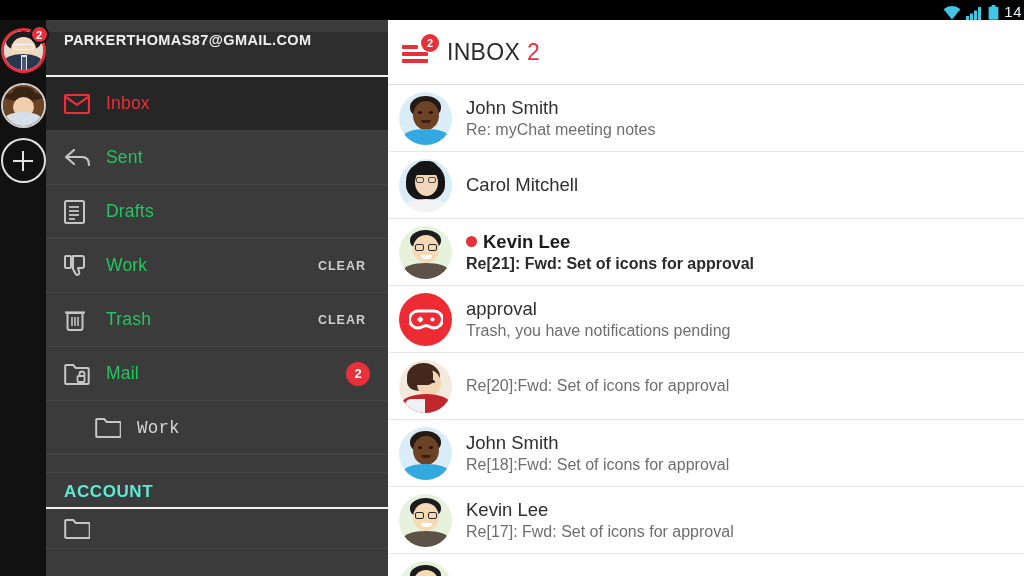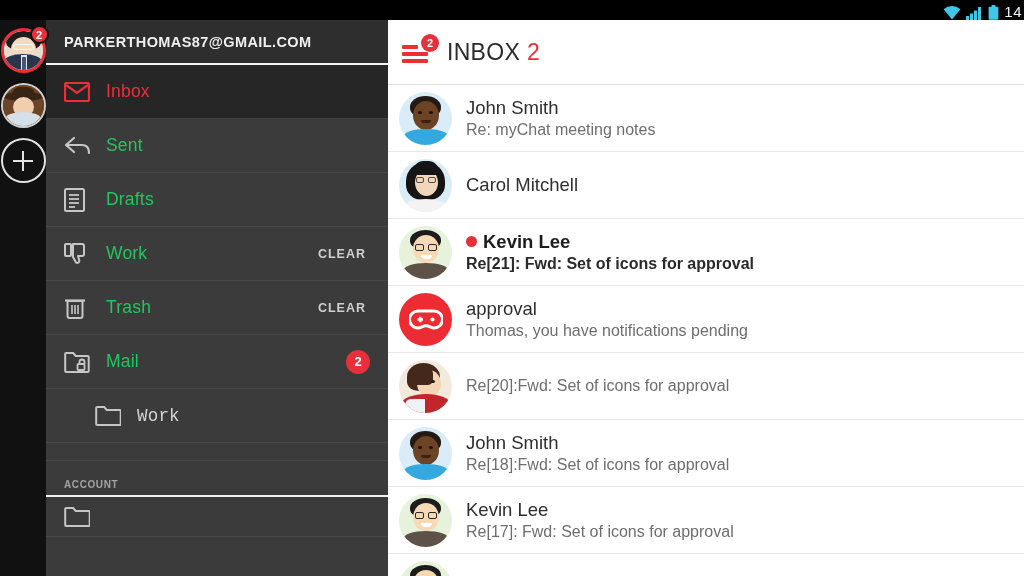--- a/index.html
+++ b/index.html
@@ -41,22 +41,22 @@
     width:45px;height:45px;border-radius:50%;border:2px solid #e3e3e3;
     display:flex;align-items:center;justify-content:center; color:#e3e3e3;
   }
 
   
   .drawer{
     position:absolute; left:46px; top:20px; width:342px; height:556px;
     background:#3b3b3b; z-index:20; overflow:hidden;
   }
   .acct-head{
-    height:45px; background:#2e2e2e; display:flex; align-items:center;
-    padding-left:18px; border-bottom:2px solid #f2f2f2;
+    height:45px; background:#2e2e2e; display:flex; 
+    padding-left:18px; border-bottom:2px solid #f2f2f2;margin-top:12px;
   }
   .acct-head span{
     color:#efefef; font-size:14.5px; letter-spacing:.4px; font-weight:600;
   }
   .nav-item{
     position:relative; height:54px; display:flex; align-items:center;
     padding-left:18px; border-bottom:1px solid #474747; background:#3b3b3b;
   }
   .nav-item.selected{ background:#262626; border-bottom-color:#3f3f3f; }
   .nav-ico{ width:34px; display:flex; align-items:center; justify-content:flex-start; color:#c6c6c6; }
@@ -72,21 +72,21 @@
   .nav-badge{
     position:absolute; right:18px; top:50%; transform:translateY(-50%);
     width:24px;height:24px;border-radius:50%;background:#e8303a;color:#fff;
     font-size:13px;font-weight:bold;display:flex;align-items:center;justify-content:center;
   }
   .nav-gap{ height:18px; background:#3b3b3b; border-bottom:1px solid #474747; }
   .section-head{
     height:36px; display:flex; align-items:flex-end; padding-left:18px; padding-bottom:5px;
     background:#3b3b3b; border-bottom:2px solid #f2f2f2;
   }
-  .section-head span{ color:#a3a3a3; font-size:10px; font-weight:bold; letter-spacing:.6px; }
+  .section-head span{ color:#5eead4; font-size:17px; font-weight:bold; letter-spacing:.6px; }
 
   
   .list-pane{
     position:absolute; left:388px; top:20px; width:636px; height:556px;
     background:#fff; z-index:15; overflow:hidden;
   }
   .list-head{
     height:65px; display:flex; align-items:center; padding-left:14px;
     border-bottom:1px solid #dedede; background:#fff;
   }
@@ -368,21 +368,21 @@
           <path d="M9 4 h16 a8.5 8.5 0 0 1 0 17 c-3.2 0-4.6-2.2-8-2.2 s-4.8 2.2-8 2.2 a8.5 8.5 0 0 1 0-17 Z" fill="none" stroke="#fff" stroke-width="3"></path>
           <line x1="8.5" y1="12.5" x2="14" y2="12.5" stroke="#fff" stroke-width="2.6"></line>
           <line x1="11.2" y1="9.8" x2="11.2" y2="15.2" stroke="#fff" stroke-width="2.6"></line>
           <circle cx="23.5" cy="12.5" r="2.1" fill="#fff"></circle>
         </svg>
       </div>
       <div class="row-txt">
         <div class="row-name">
             <span>approval</span>
           </div>
-        <div class="row-sub">Thomas, you have notifications pending</div>
+        <div class="row-sub">Trash, you have notifications pending</div>
       </div>
     </div>
 
     <div class="row">
       <div class="avatar">
         <div class="face">
           <div class="bg" style="background:#f3eade"></div>
           <div class="hair" style="left:8px; top:3px; width:33px; height:28px; background:#43281b; border-radius:50% 50% 35% 35%;"></div>
           <div class="head" style="left:18px; top:10px; width:24px; height:27px; background:#f3d4b4;"></div>
           <div style="position:absolute;left:10px;top:5px;width:24px;height:20px;background:#43281b;border-radius:14px 10px 6px 10px"></div>

